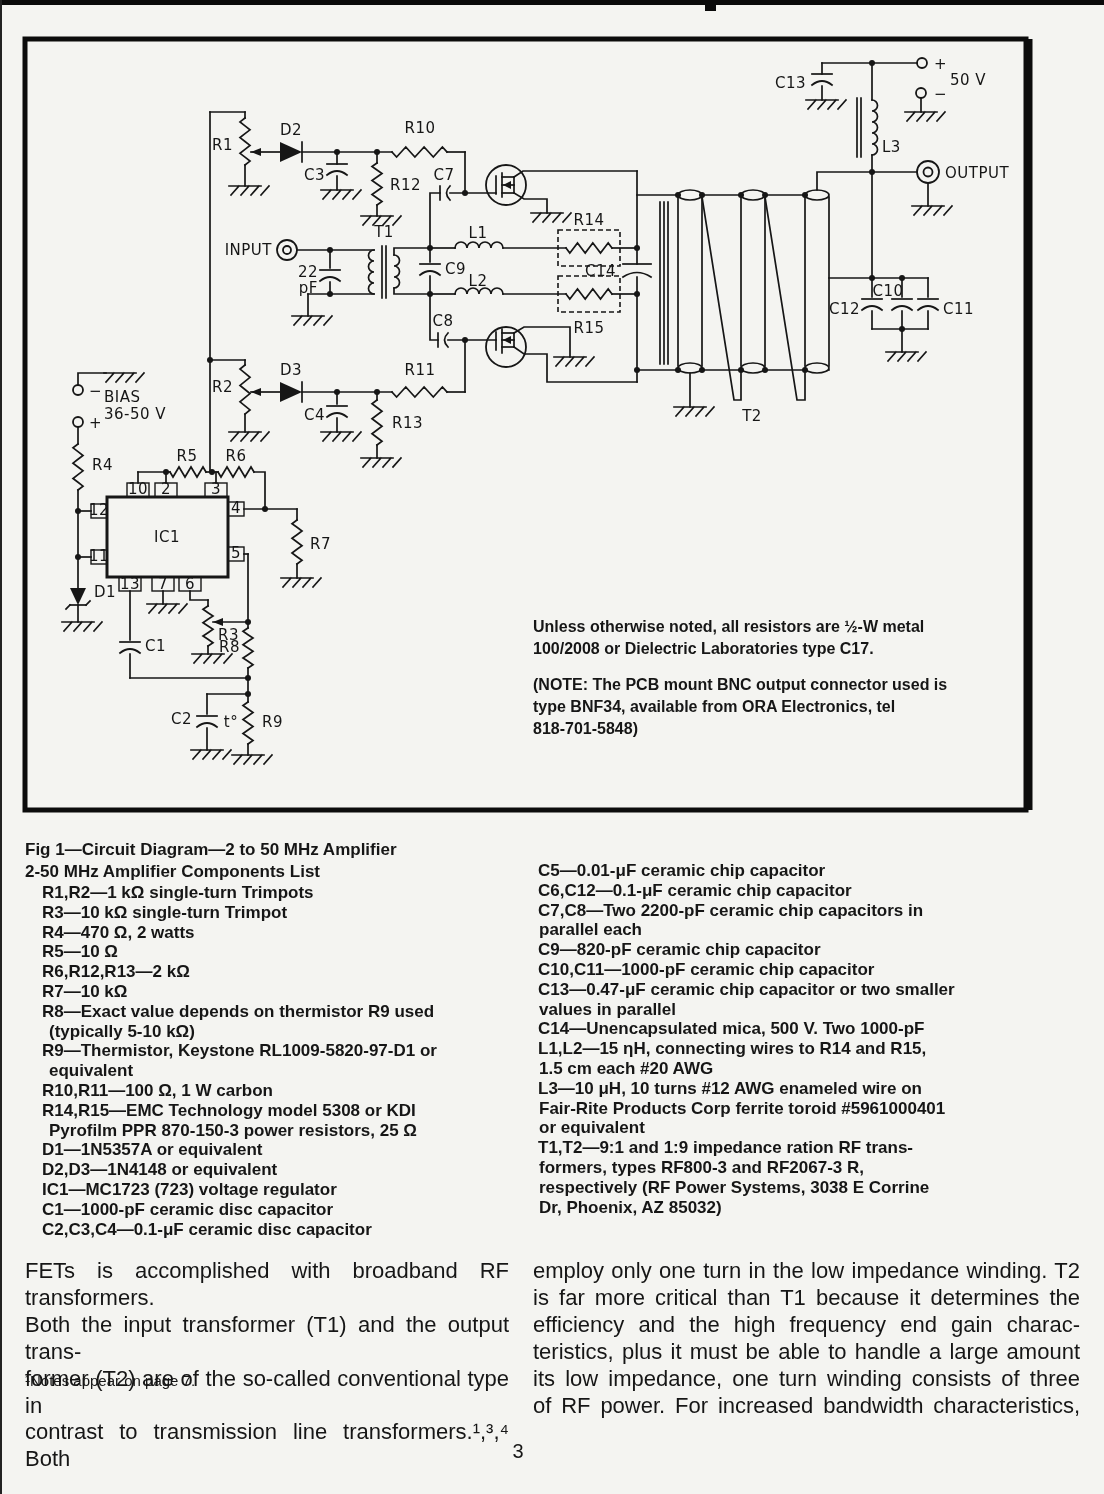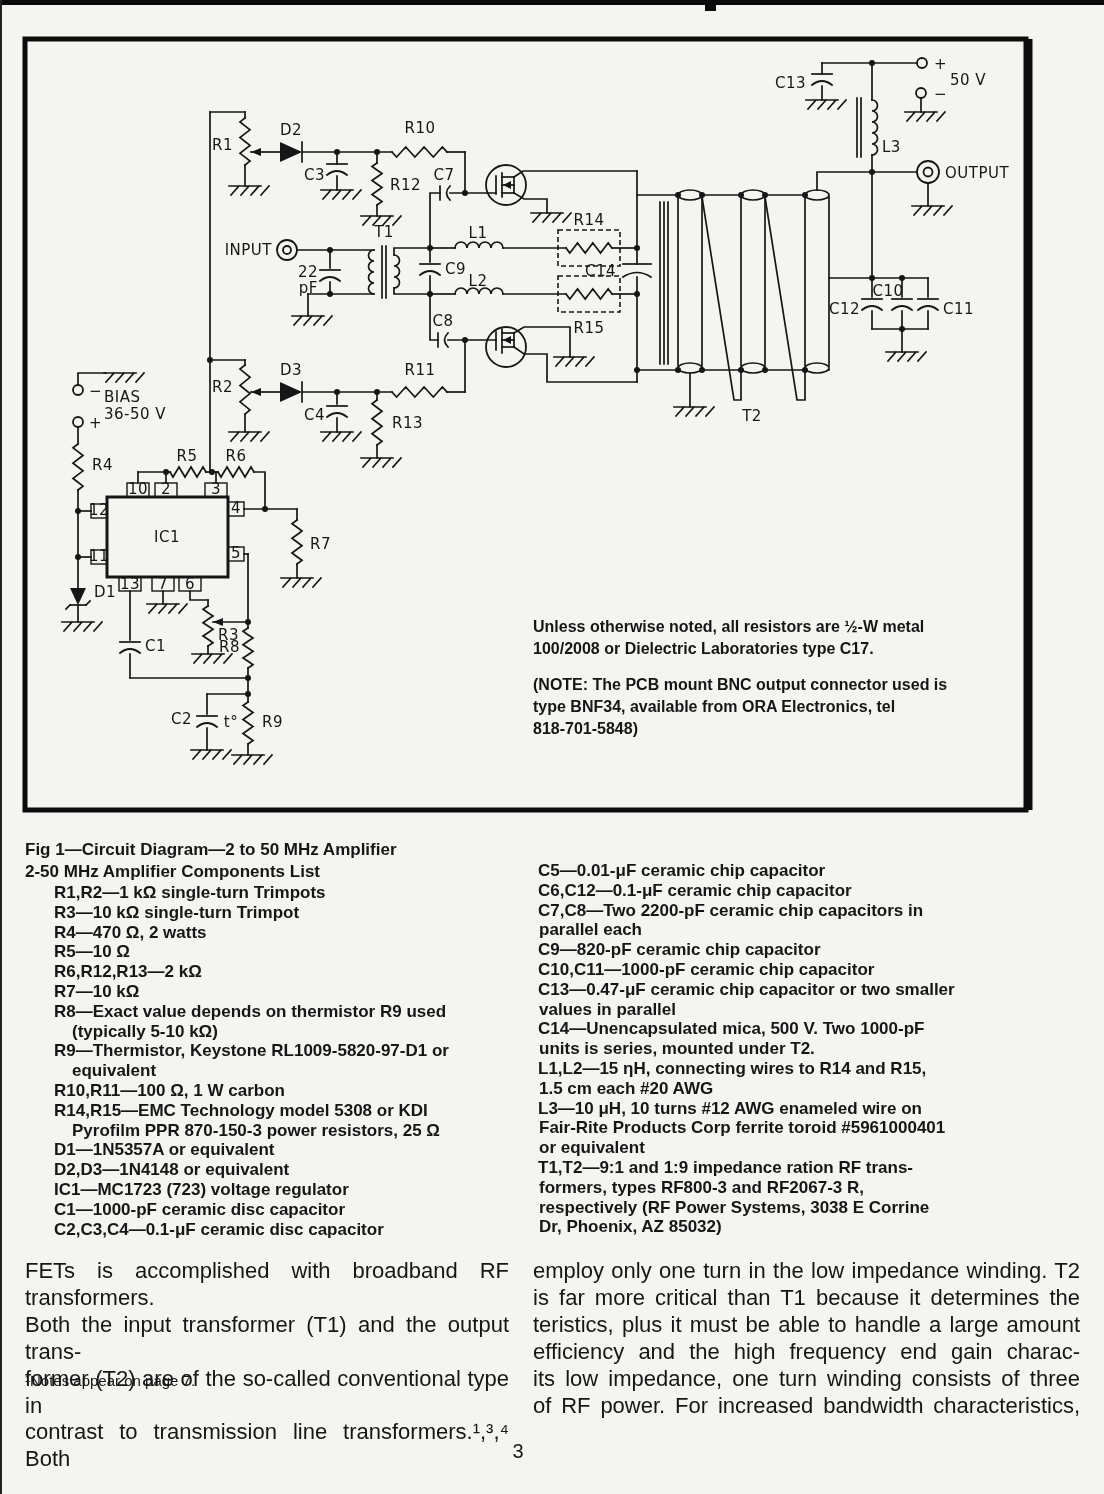--- a/index.html
+++ b/index.html
@@ -10,22 +10,22 @@
   .edge-tick{position:absolute;top:0;left:705px;width:11px;height:11px;background:#0a0a0a;}
   svg.circ{position:absolute;left:0;top:0;}
   svg.circ text{font-family:"DejaVu Sans",sans-serif;font-size:15px;fill:#161616;letter-spacing:.5px;}
   .w{stroke:#161616;stroke-width:1.7;fill:none;stroke-linecap:square;}
   .note{position:absolute;left:533px;top:616px;width:500px;font-weight:bold;font-size:16px;line-height:22px;}
   .note .p2{margin-top:14px;}
   .listcol{position:absolute;font-weight:bold;font-size:17px;line-height:19.8px;white-space:nowrap;}
   #listL{left:25px;top:839px;}
   #listR{left:538px;top:861px;}
   .cap{line-height:22px;}
-  #listL .item-first{margin-left:29px;}
-  #listL .item-cont{margin-left:47px;}
+  #listL .item-first{margin-left:17px;}
+  #listL .item-cont{margin-left:24px;}
   #listR .item-first{margin-left:0;}
   #listR .item-cont{margin-left:1px;}
   .bodycol{position:absolute;top:1258px;font-size:22px;line-height:26.9px;}
   #bodyL{left:25px;width:484px;}
   #bodyR{left:533px;width:547px;}
   .bodyline{text-align:justify;text-align-last:justify;}
   .footnote{position:absolute;left:25px;top:1372px;font-size:15px;text-align:center;}
   .pagenum{position:absolute;left:0;top:1440px;width:1036px;text-align:center;font-size:20px;}
 </style>
 </head>
@@ -397,21 +397,20 @@
     <div>
         <div class="item-first">C5—0.01-μF ceramic chip capacitor</div>
         <div class="item-first">C6,C12—0.1-μF ceramic chip capacitor</div>
         <div class="item-first">C7,C8—Two 2200-pF ceramic chip capacitors in</div>
         <div class="item-cont">parallel each</div>
         <div class="item-first">C9—820-pF ceramic chip capacitor</div>
         <div class="item-first">C10,C11—1000-pF ceramic chip capacitor</div>
         <div class="item-first">C13—0.47-μF ceramic chip capacitor or two smaller</div>
         <div class="item-cont">values in parallel</div>
         <div class="item-first">C14—Unencapsulated mica, 500 V. Two 1000-pF</div>
-        <div class="item-cont">units is series, mounted under T2.</div>
         <div class="item-first">L1,L2—15 ηH, connecting wires to R14 and R15,</div>
         <div class="item-cont">1.5 cm each #20 AWG</div>
         <div class="item-first">L3—10 μH, 10 turns #12 AWG enameled wire on</div>
         <div class="item-cont">Fair-Rite Products Corp ferrite toroid #5961000401</div>
         <div class="item-cont">or equivalent</div>
         <div class="item-first">T1,T2—9:1 and 1:9 impedance ration RF trans-</div>
         <div class="item-cont">formers, types RF800-3 and RF2067-3 R,</div>
         <div class="item-cont">respectively (RF Power Systems, 3038 E Corrine</div>
         <div class="item-cont">Dr, Phoenix, AZ 85032)</div>
       </div>
@@ -419,21 +418,21 @@
 
   <div id="bodyL" class="bodycol">
       <div class="bodyline">FETs is accomplished with broadband RF transformers.</div>
       <div class="bodyline">Both the input transformer (T1) and the output trans-</div>
       <div class="bodyline">former (T2) are of the so-called conventional type in</div>
       <div class="bodyline">contrast to transmission line transformers.¹,³,⁴ Both</div>
     </div>
   <div id="bodyR" class="bodycol">
       <div class="bodyline">employ only one turn in the low impedance winding. T2</div>
       <div class="bodyline">is far more critical than T1 because it determines the</div>
+      <div class="bodyline">efficiency and the high frequency end gain charac-</div>
       <div class="bodyline">teristics, plus it must be able to handle a large amount</div>
-      <div class="bodyline">efficiency and the high frequency end gain charac-</div>
       <div class="bodyline">its low impedance, one turn winding consists of three</div>
       <div class="bodyline">of RF power. For increased bandwidth characteristics,</div>
     </div>
 
   <div class="footnote">¹Notes appear on page 7.</div>
   <div class="pagenum">3</div>
 </div>
 
 </body></html>

